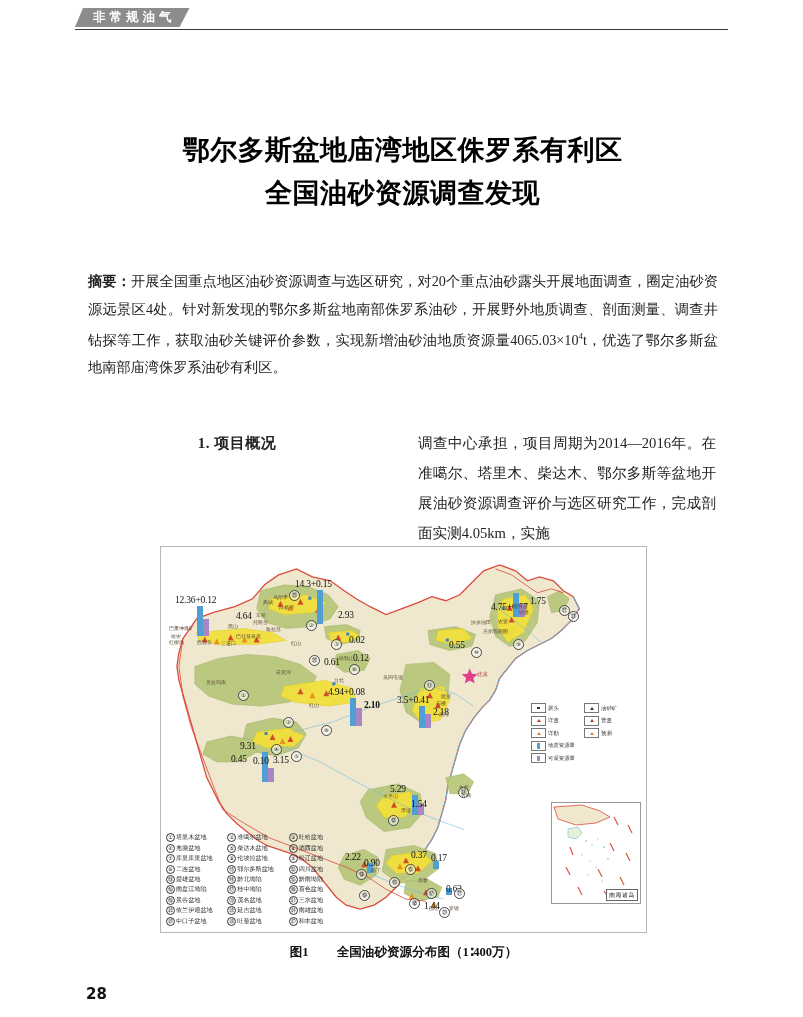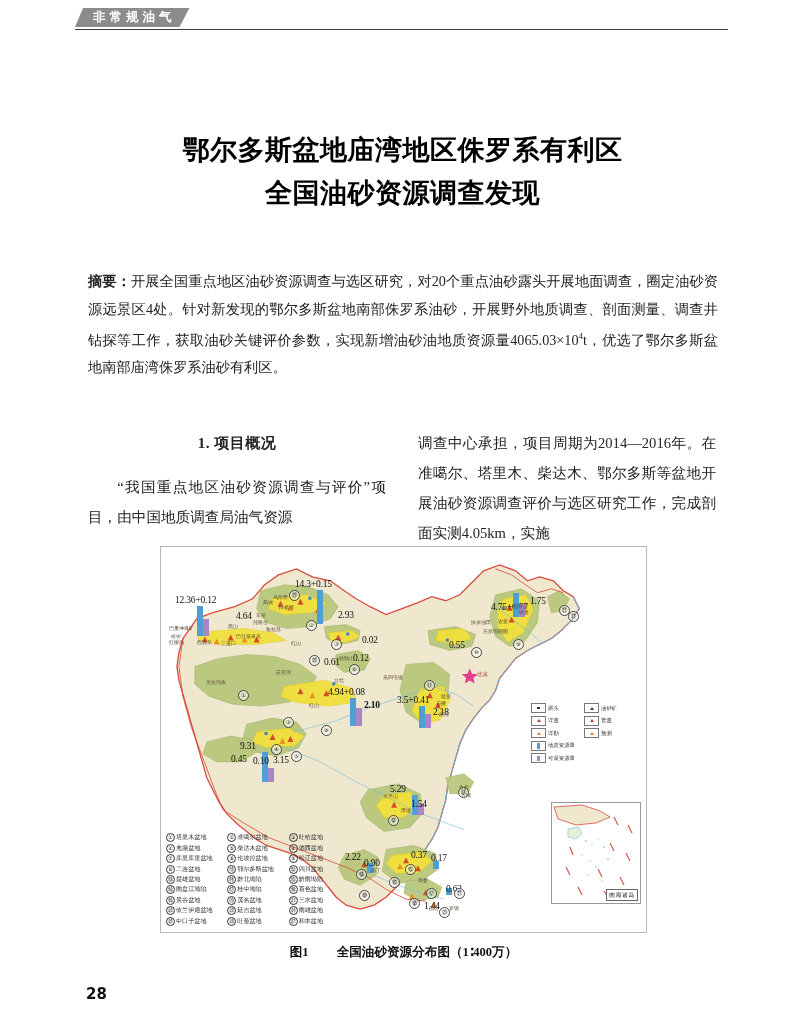--- a/index.html
+++ b/index.html
@@ -278,21 +278,20 @@
   <div class="title-line">鄂尔多斯盆地庙湾地区侏罗系有利区</div>
   <div class="title-line">全国油砂资源调查发现</div>
 </div>
 
 <div class="abstract">
   <b>摘要：</b><span>开展全国重点地区油砂资源调查与选区研究，对20个重点油砂露头开展地面调查，圈定油砂资源远景区4处。针对新发现的鄂尔多斯盆地南部侏罗系油砂，开展野外地质调查、剖面测量、调查井钻探等工作，获取油砂关键评价参数，实现新增油砂油地质资源量4065.03×10</span><span class="sup">4</span><span>t，优选了鄂尔多斯盆地南部庙湾侏罗系油砂有利区。</span>
 </div>
 
 <div class="col col-left">
   <div class="section-head">1. 项目概况</div>
-  <p class="para">“我国重点地区油砂资源调查与评价”项目，由中国地质调查局油气资源</p>
 </div>
 
 <div class="col col-right">
   <p class="para-cont">调查中心承担，项目周期为2014—2016年。在准噶尔、塔里木、柴达木、鄂尔多斯等盆地开展油砂资源调查评价与选区研究工作，完成剖面实测4.05km，实施</p>
 </div>
 
 <div class="figure">
   <div class="map-frame">
 
     <svg class="map-svg" viewBox="0 0 487 387" preserveAspectRatio="none">
@@ -414,21 +413,21 @@
         <div class="bar-pair" style="left: 36px; top: 59px; width: 12px; height: 30px;">
           <i class="bar bar-blue" style="height: 30px;"></i>
           <i class="bar bar-purple" style="height: 17px;"></i>
         </div>
         <div class="val" style="left: 75px; top: 64px;">4.64</div>
         <div class="val" style="left: 134px; top: 32px;">14.3+0.15</div>
         <div class="bar-pair" style="left: 156px; top: 43px; width: 12px; height: 34px;">
           <i class="bar bar-blue" style="height: 34px;"></i>
         </div>
         <div class="val" style="left: 177px; top: 63px;">2.93</div>
-        <div class="val" style="left: 188px; top: 88px; margin-left: 13px;">0.02</div>
+        <div class="val" style="left: 188px; top: 88px;">0.02</div>
         <div class="val" style="left: 163px; top: 110px;">0.61</div>
         <div class="val" style="left: 192px; top: 106px;">0.12</div>
         <div class="val" style="left: 167px; top: 140px;">4.94+0.08</div>
         <div class="bar-pair" style="left: 189px; top: 151px; width: 12px; height: 28px;">
           <i class="bar bar-blue" style="height: 28px;"></i>
           <i class="bar bar-purple" style="height: 18px;"></i>
         </div>
         <div class="val" style="left: 203px; top: 153px; font-weight: bold;">2.10</div>
         <div class="val" style="left: 79px; top: 194px;">9.31</div>
         <div class="bar-pair" style="left: 101px; top: 205px; width: 12px; height: 30px;">

